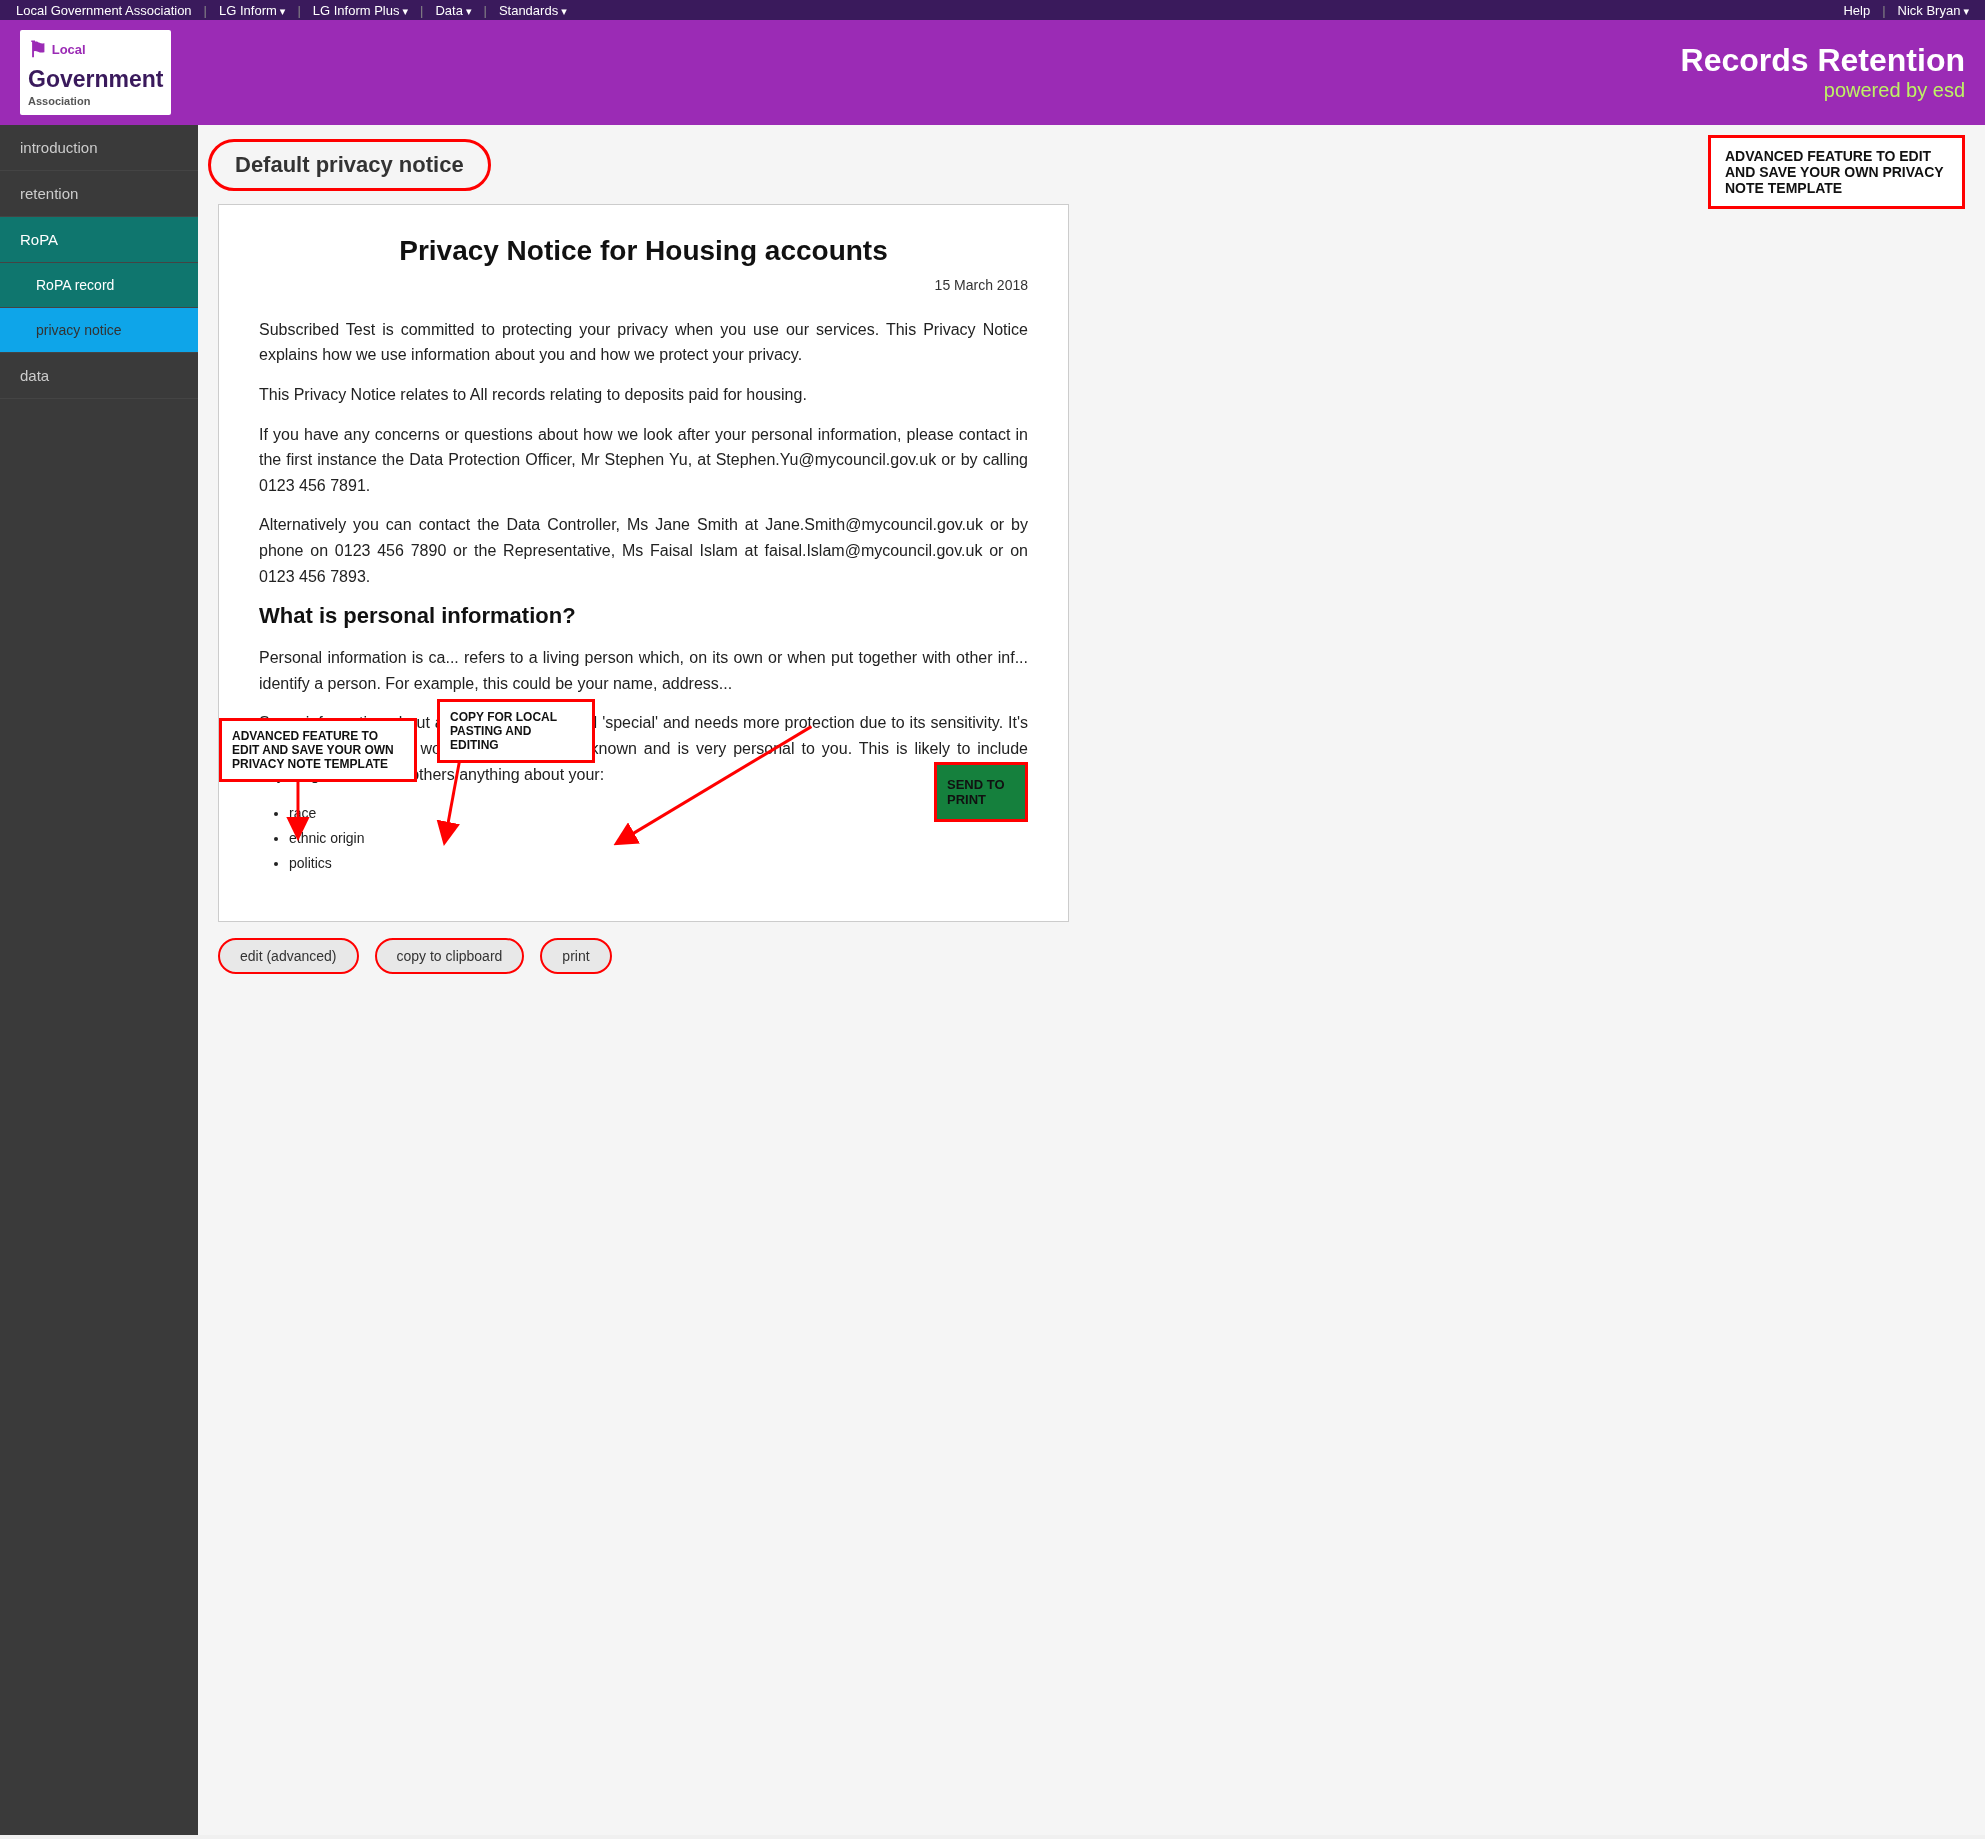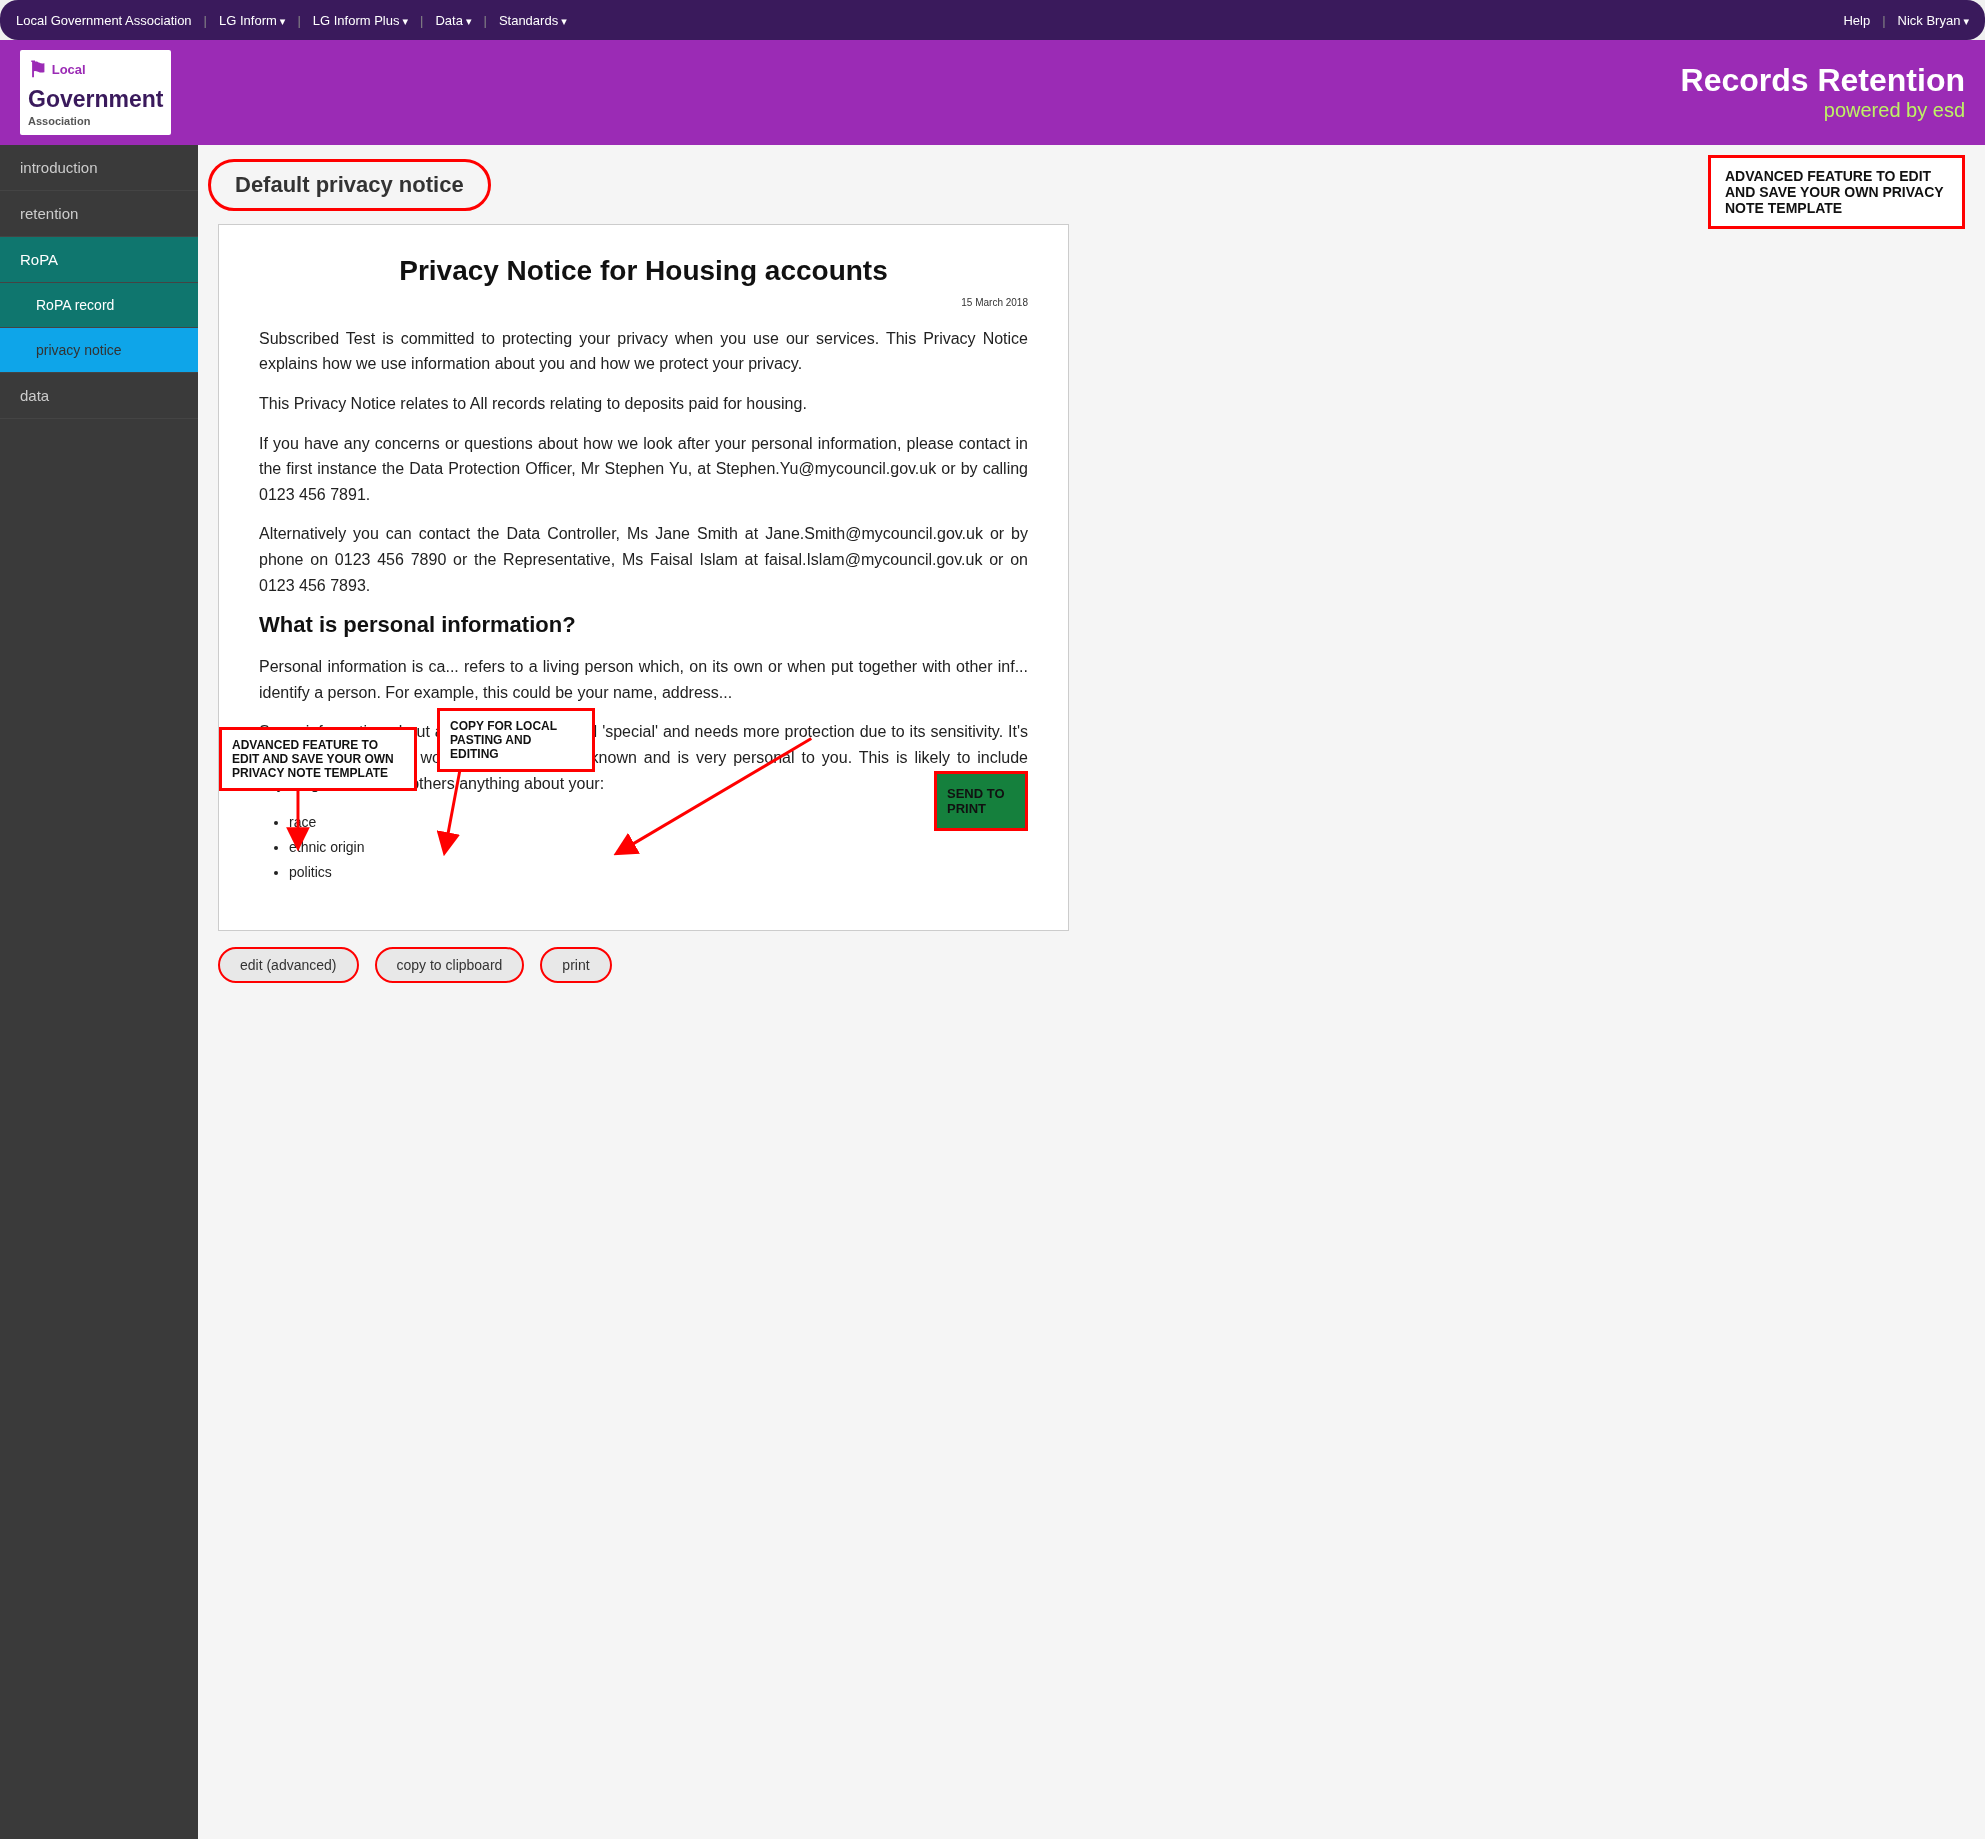--- a/index.html
+++ b/index.html
@@ -6,23 +6,22 @@
     body { font-family: Arial, sans-serif; font-size: 14px; background: #f0f0f0; }
 
     
     .top-nav {
       background: #3a1a5c;
       color: white;
       display: flex;
       align-items: center;
       justify-content: space-between;
       padding: 0 16px;
-      height: 40px;
+      height: 20px;
       font-size: 13px;
-      border-radius: 18px;
     }
     .top-nav-left { display: flex; align-items: center; gap: 12px; }
     .top-nav-left a { color: white; text-decoration: none; }
     .top-nav-separator { color: #888; }
     .top-nav-right { display: flex; align-items: center; gap: 12px; }
     .top-nav-right a { color: white; text-decoration: none; }
     .nav-item-with-arrow::after { content: " ▾"; font-size: 11px; }
 
     
     .header {
@@ -108,23 +107,23 @@
     }
     .doc-title {
       font-size: 28px;
       font-weight: bold;
       text-align: center;
       margin-bottom: 10px;
       color: #111;
     }
     .doc-date {
       text-align: right;
-      font-size: 10px;
+      font-size: 14px;
       color: #333;
-      margin-bottom: 18px;
+      margin-bottom: 24px;
     }
     .doc-para {
       font-size: 16px;
       line-height: 1.6;
       margin-bottom: 14px;
       text-align: justify;
       color: #222;
     }
     .doc-section-title {
       font-size: 22px;

